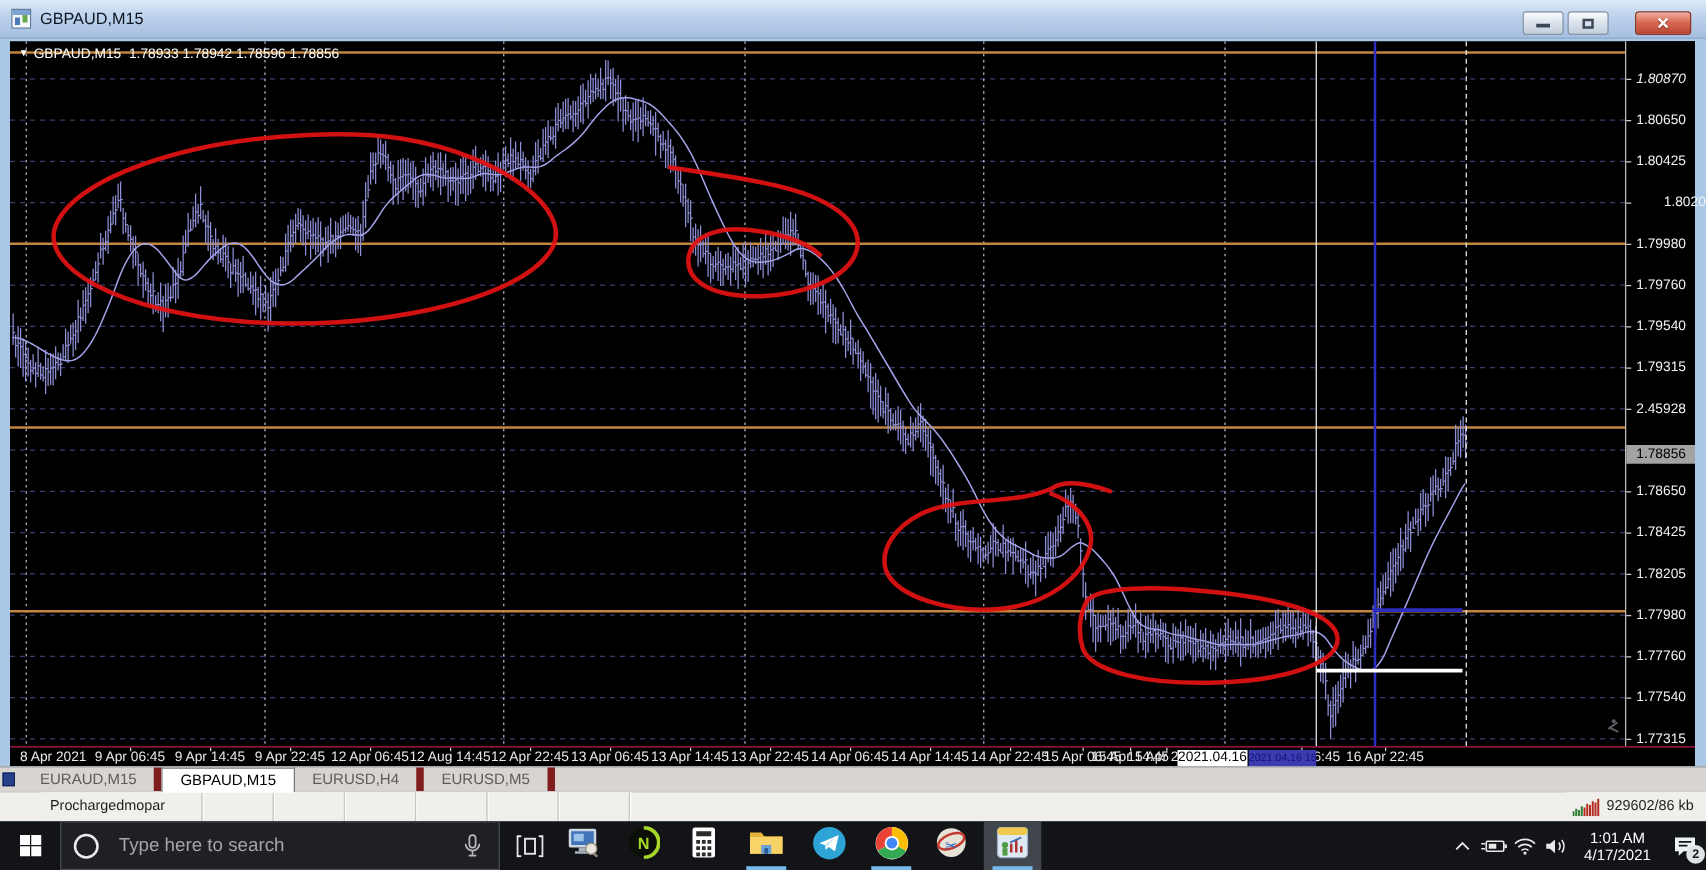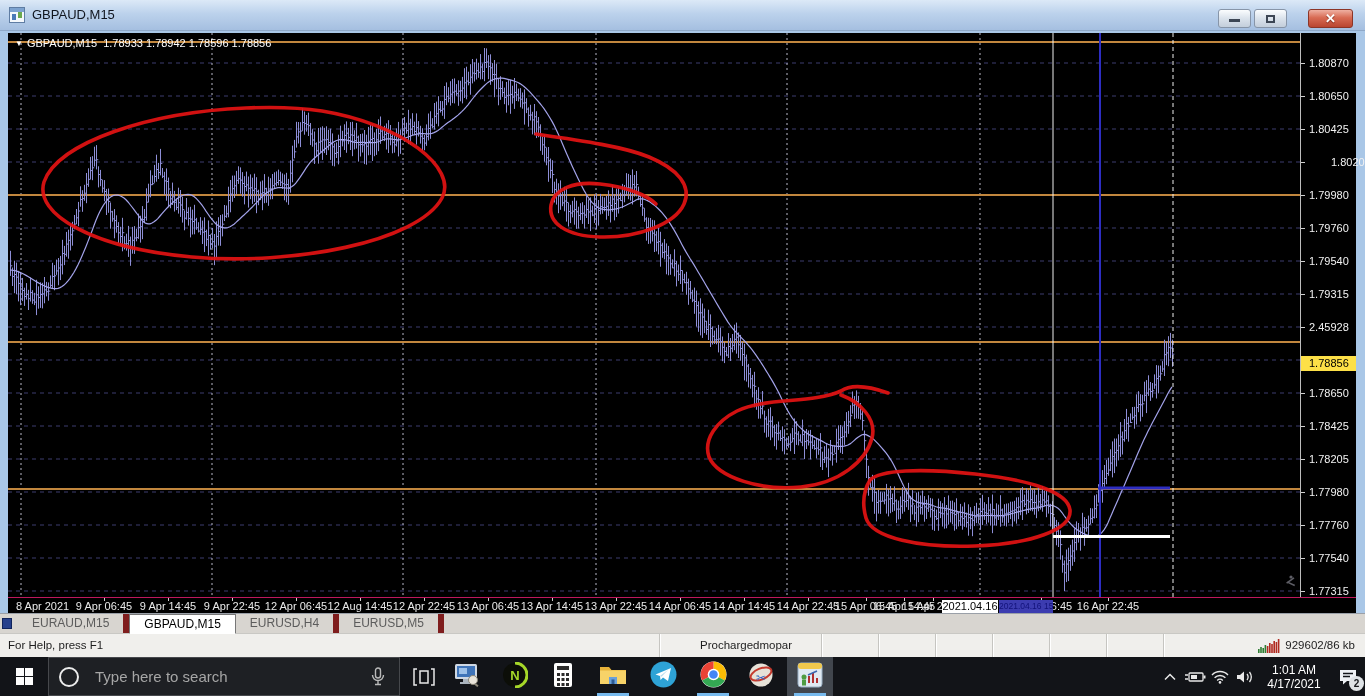--- a/index.html
+++ b/index.html
@@ -20,21 +20,21 @@
   #btn-max i{position:absolute;left:11px;top:5px;width:9px;height:8px;border:2px solid #3c4654;background:transparent;}
   #btn-close i{position:absolute;left:0;top:1px;width:100%;text-align:center;color:#fff;font-size:13px;font-weight:bold;font-style:normal;text-shadow:0 1px 1px #7a2618;}
   
   #chartwin{position:absolute;left:8px;top:33px;width:1348px;height:580px;background:#000;}
   #plotwrap{position:absolute;left:0;top:0;width:1292px;height:564px;}
   #ohlclabel{position:absolute;left:7px;top:4px;color:#fff;font-size:11px;font-weight:500;white-space:nowrap;z-index:5;}
   #ohlclabel .tri{font-size:8px;margin-right:4px;position:relative;top:-1px;}
   #pricepanel{position:absolute;left:1292px;top:0;width:56px;height:564px;background:#000;border-left:1px solid #bdbdbd;}
   .ptick{position:absolute;left:0;width:4px;height:1px;background:#cfcfcf;}
   .plab{position:absolute;left:8px;color:#f2f2f2;font-size:11px;line-height:12px;}
-  #pricebadge{position:absolute;left:0;width:55px;height:15px;background:#fde047;color:#000;font-size:11px;line-height:15px;padding-left:8px;}
+  #pricebadge{position:absolute;left:0;width:55px;height:15px;background:#a3a3a3;color:#000;font-size:11px;line-height:15px;padding-left:8px;}
   #timeaxis{position:absolute;left:0;top:564px;width:1348px;height:16px;background:#000;border-top:1px solid #be185d;overflow:hidden;}
   .tlab{position:absolute;top:2px;color:#e9e9e9;font-size:11px;white-space:nowrap;transform:translateX(-50%);}
   .tlab.left{transform:none;}
   .tlab.hlwhite{transform:none;background:#fff;color:#000;text-align:center;z-index:3;height:13px;line-height:13px;}
   .tlab.hlblue{transform:none;background:#3c3cb0;color:#12127a;text-align:center;z-index:3;height:13px;line-height:13px;font-size:8.5px;overflow:hidden;}
   .ttick{position:absolute;top:0;width:1px;height:3px;background:#cfcfcf;}
   
   #tabbar{position:absolute;left:0;top:613px;width:1365px;height:20px;background:#d8d5d0;border-top:1px solid #9aa0a8;}
   #tabscrollsq{position:absolute;left:2px;top:4px;width:10px;height:11px;background:#26408c;border:1px solid #10245c;}
   .tab{position:relative;float:left;height:19px;line-height:18px;padding:0 14px;font-size:12px;color:#5c5c5c;border-right:6px solid #7f1d1d;}
@@ -136,21 +136,21 @@
             <rect x="1279" y="550" width="8" height="1.6" transform="rotate(25 1283 551)"></rect>
           </g>
         </svg>
       </div>
     <div id="ohlclabel">
       <span class="tri">▼</span><span>GBPAUD,M15</span>&nbsp;&nbsp;<span>1.78933 1.78942 1.78596 1.78856</span>
     </div>
     <div id="pricepanel">
       <div id="pricebadge" style="top: 323px;">1.78856</div>
     <div class="ptick" style="top: 30px;"></div>
-        <div class="plab" style="top: 24px;">1.80870</div>
+        <div class="plab" style="top: 24px; font-style: italic;">1.80870</div>
         <div class="ptick" style="top: 63px;"></div>
         <div class="plab" style="top: 57px;">1.80650</div>
         <div class="ptick" style="top: 96px;"></div>
         <div class="plab" style="top: 90px;">1.80425</div>
         <div class="ptick" style="top: 129px;"></div>
         <div class="plab" style="top: 123px; margin-left: 22px;">1.80205</div>
         <div class="ptick" style="top: 162px;"></div>
         <div class="plab" style="top: 156px;">1.79980</div>
         <div class="ptick" style="top: 195px;"></div>
         <div class="plab" style="top: 189px;">1.79760</div>
@@ -218,21 +218,20 @@
 
   <div id="tabbar">
     <div id="tabscrollsq"></div>
   <div class="tab first">EURAUD,M15</div>
       <div class="tab active">GBPAUD,M15</div>
       <div class="tab">EURUSD,H4</div>
       <div class="tab">EURUSD,M5</div>
     </div>
 
   <div id="statusbar">
-    <div class="scell" id="scell-help">For Help, press F1</div>
     <div class="scell" id="scell-acct">Prochargedmopar</div>
     <div class="scell empty"></div>
     <div class="scell empty"></div>
     <div class="scell empty"></div>
     <div class="scell empty"></div>
     <div class="scell empty"></div>
     <div class="scell empty"></div>
     <div class="scell" id="scell-traffic">
       <svg id="trafficbars" width="22" height="15" viewBox="0 0 22 15">
         <rect x="0" y="11" width="1.6" height="4" fill="#2e7d32"></rect>

